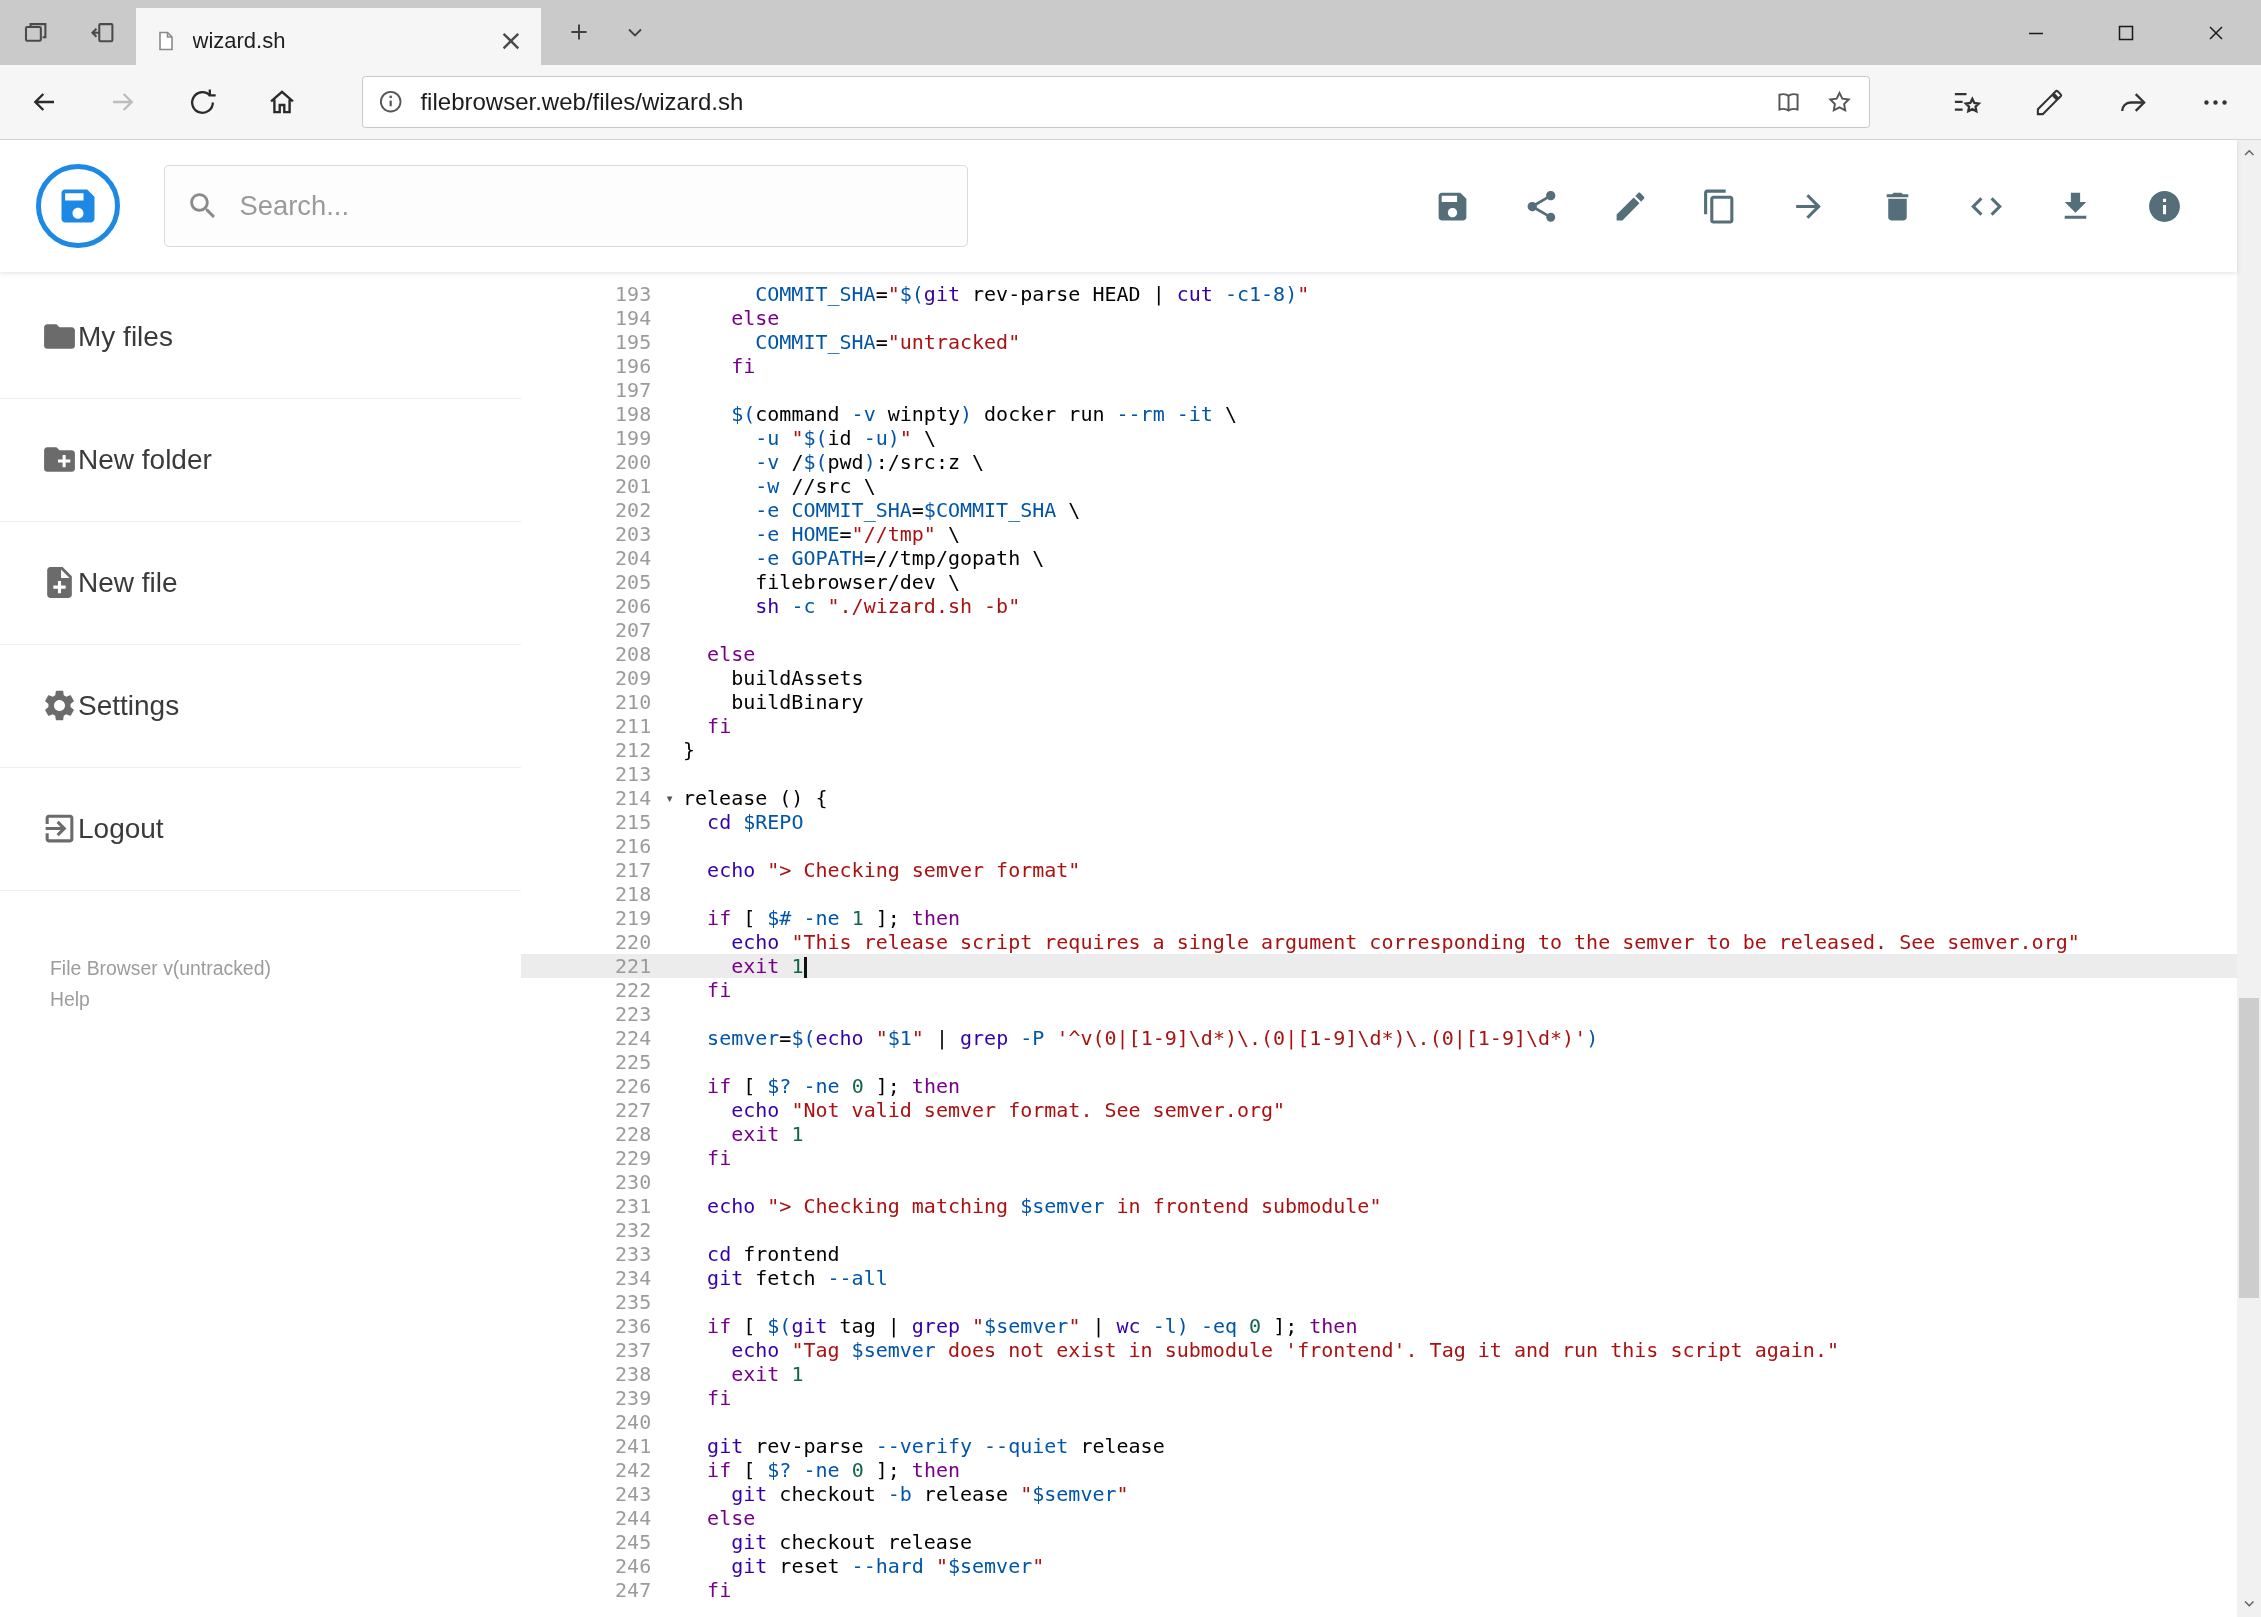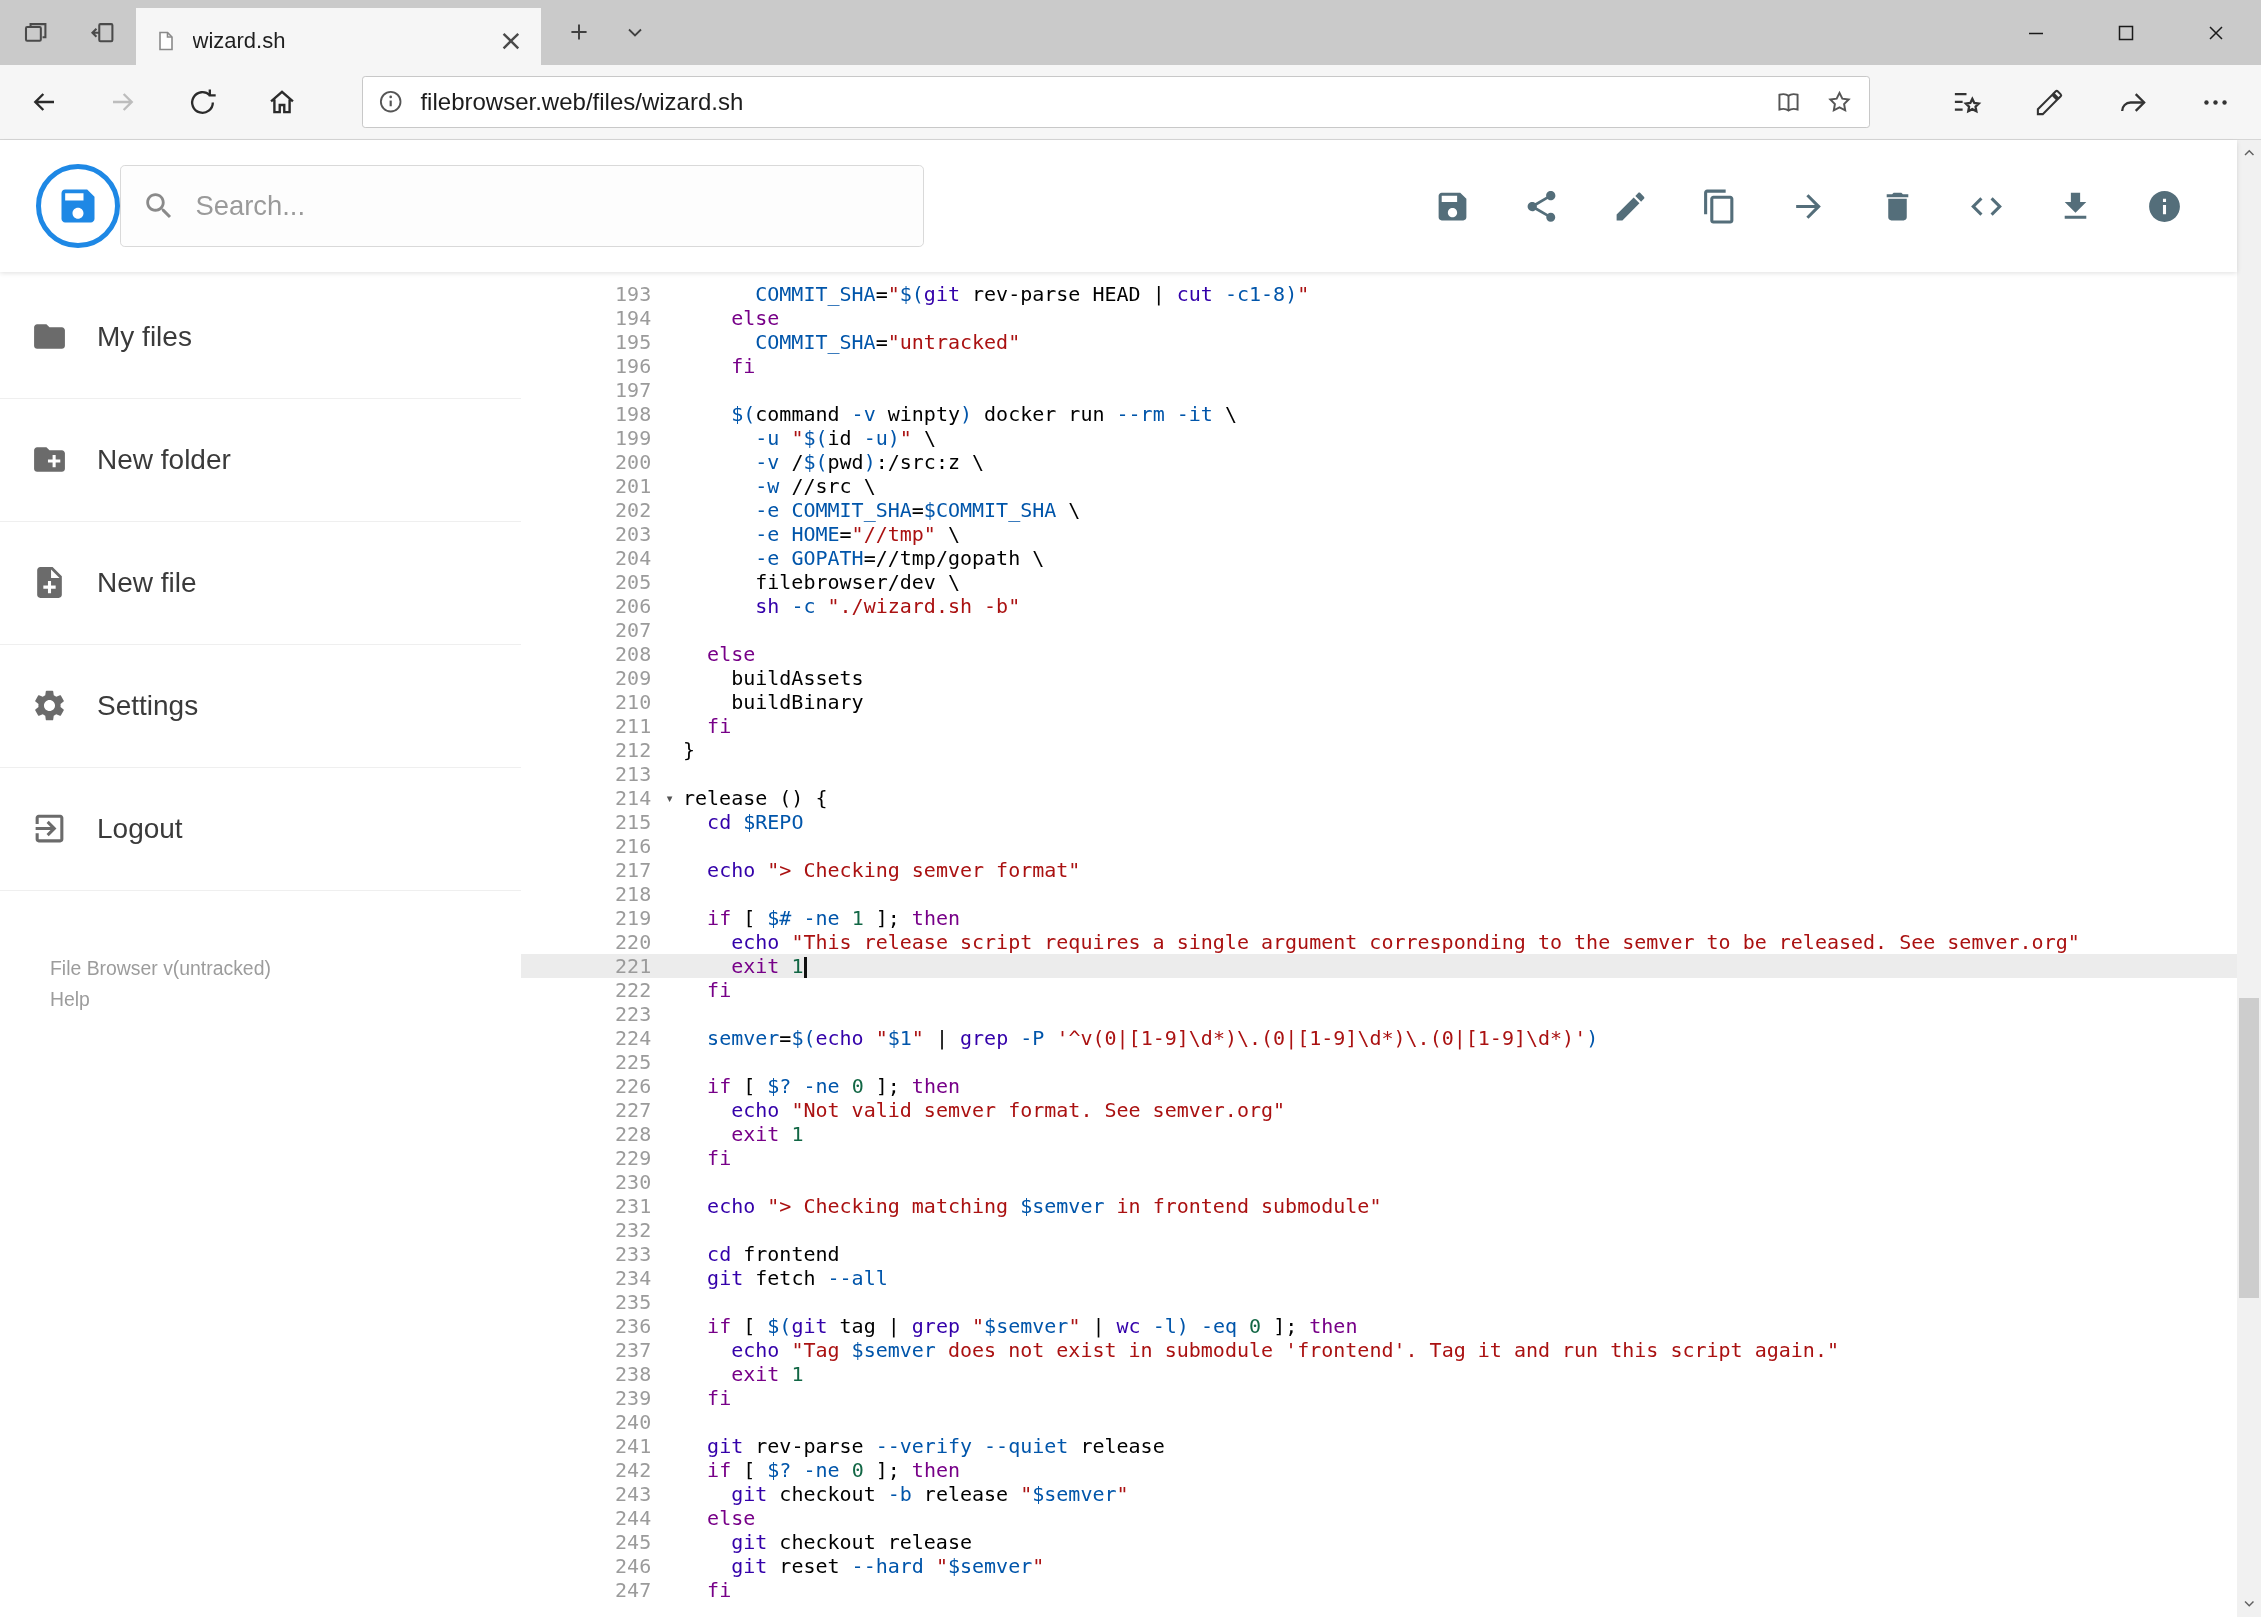--- a/index.html
+++ b/index.html
@@ -34,34 +34,34 @@
   .url-path { color: #1c1c1c; }
   .url-icons { display: flex; align-items: center; gap: 22.6px; }
   .nav-right { display: flex; align-items: center; gap: 31px; padding-right: 4.8px; }
   .nav-right .nav-btn { margin-right: 0; }
 
   
   .appheader { position: absolute; top: 140px; left: 0; right: 24px; height: 132px; background: #fff;
                display: flex; align-items: center; box-shadow: 0 2.4px 4.8px rgba(0,0,0,0.12); z-index: 5; }
   .logo { width: 84px; height: 84px; border-radius: 50%; border: 5.7px solid #1e88e5; background: #fff;
           margin-left: 36px; display: flex; align-items: center; justify-content: center; flex: none; }
-  .search { width: 804px; height: 82px; border: 1.6px solid #d9d9d9; border-radius: 4.8px;
+  .search { width: 804px; height: 82px; margin-left: 44px; border: 1.6px solid #d9d9d9; border-radius: 4.8px;
             background: #fdfdfd; display: flex; align-items: center; padding: 0 21px; gap: 19.4px; }
   .search input { border: none; outline: none; background: transparent; font-size: 27.4px; color: #333; flex: 1;
                   font-family: "Liberation Sans", sans-serif; }
   .search input::placeholder { color: #9a9a9a; }
   .tools { margin-left: auto; display: flex; align-items: center; gap: 47px; padding-right: 52px; }
   .tool { width: 42px; height: 42px; display: flex; align-items: center; justify-content: center; }
 
   
   .main { position: absolute; top: 271px; left: 0; right: 24px; bottom: 0; display: flex; background: #fff; overflow: hidden; }
 
   
   .sidebar { width: 521px; flex: none; position: relative; padding-top: 4.8px; }
-  .side-item { height: 123px; display: flex; align-items: center; padding-left: 31px; gap: 29px;
+  .side-item { height: 123px; display: flex; align-items: center; padding-left: 41px; 
                border-bottom: 1.6px solid #efefef; cursor: default; }
   .side-label { font-size: 28px; color: #3a3a3a; }
   .side-footer { position: absolute; left: 50px; top: 682px; font-size: 19.4px; color: #9c9c9c; line-height: 31px; }
 
   
   .editor { flex: 1; overflow: hidden; padding-top: 11.3px; }
   .code-row { display: flex; height: 24px; font: 20px/24px "DejaVu Sans Mono", monospace; }
   .code-row.active { background: #ececec; }
   .gut { width: 135px; flex: none; text-align: right; padding-right: 4.8px; color: #9b9b9b; }
   .fold { width: 27px; flex: none; text-align: center; font-size: 14.5px; line-height: 24px; color: #555; }

